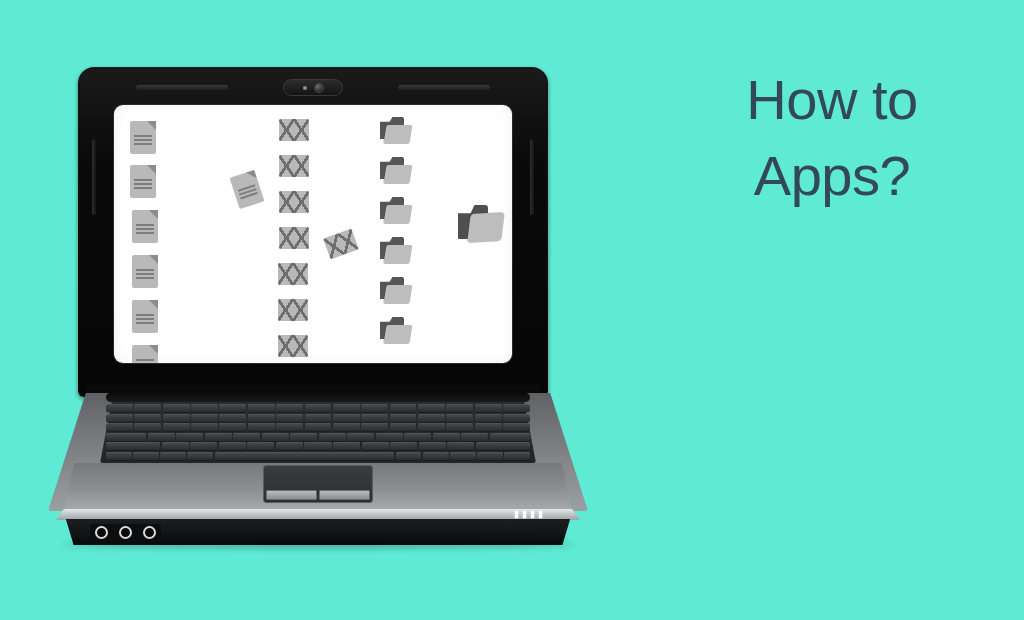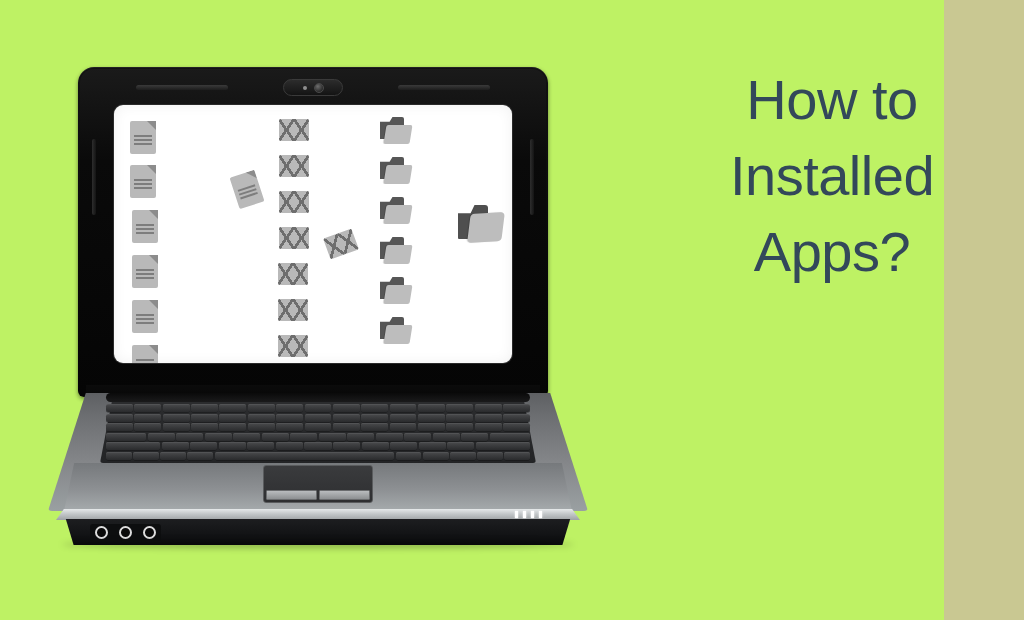--- a/index.html
+++ b/index.html
@@ -12,23 +12,23 @@
   }
 
   body {
     background: #c9c892;
     font-family: "Liberation Sans", sans-serif;
     position: relative;
   }
 
   #canvas {
     position: relative;
-    width: 944px;
+    width: 1024px;
     height: 620px;
-    background: #bef264;
+    background: #5eead4;
   }
 
   
   .headline {
     position: absolute;
     left: 640px;
     top: 62px;
     width: 384px;
     text-align: center;
     color: #33485a;
@@ -663,17 +663,16 @@
             <span class="port"></span>
           </div>
       </div>
 
       <div class="base-shadow"></div>
     </div>
   </div>
 
   <h1 class="headline" id="headline">
       <span class="headline-line">How to</span>
-      <span class="headline-line">Installed</span>
       <span class="headline-line">Apps?</span>
     </h1>
 
 </div>
 
 </body></html>

